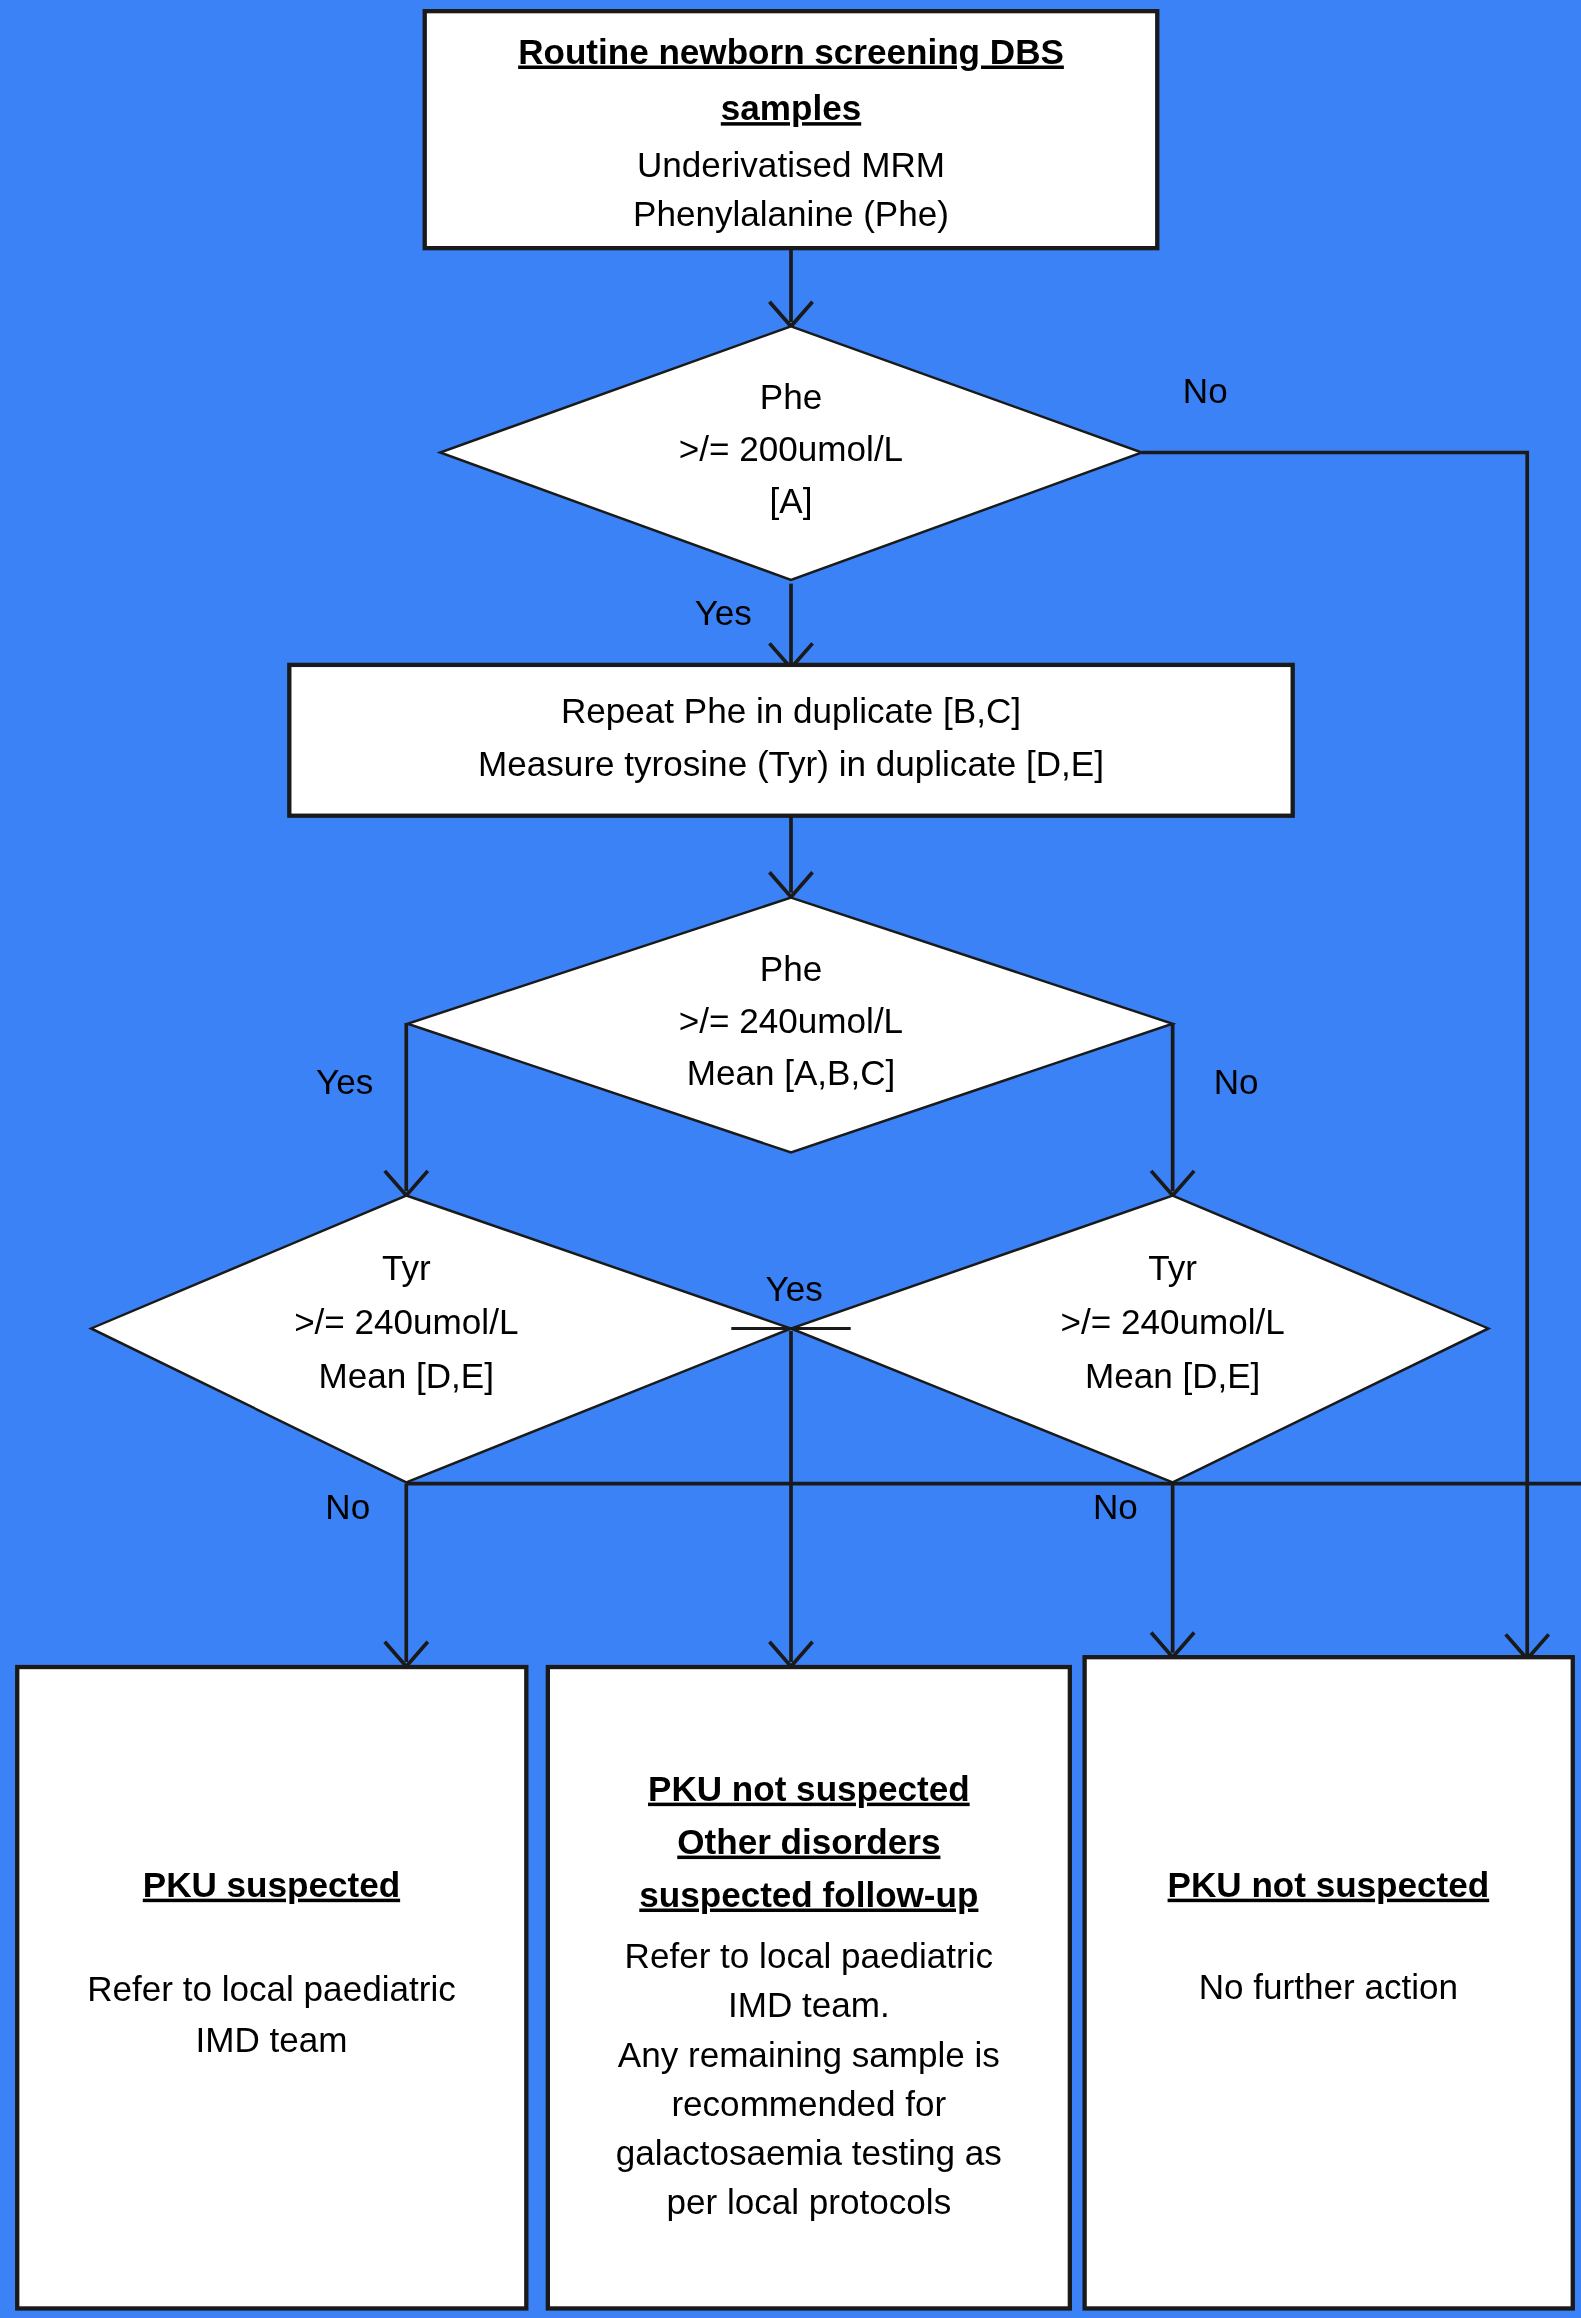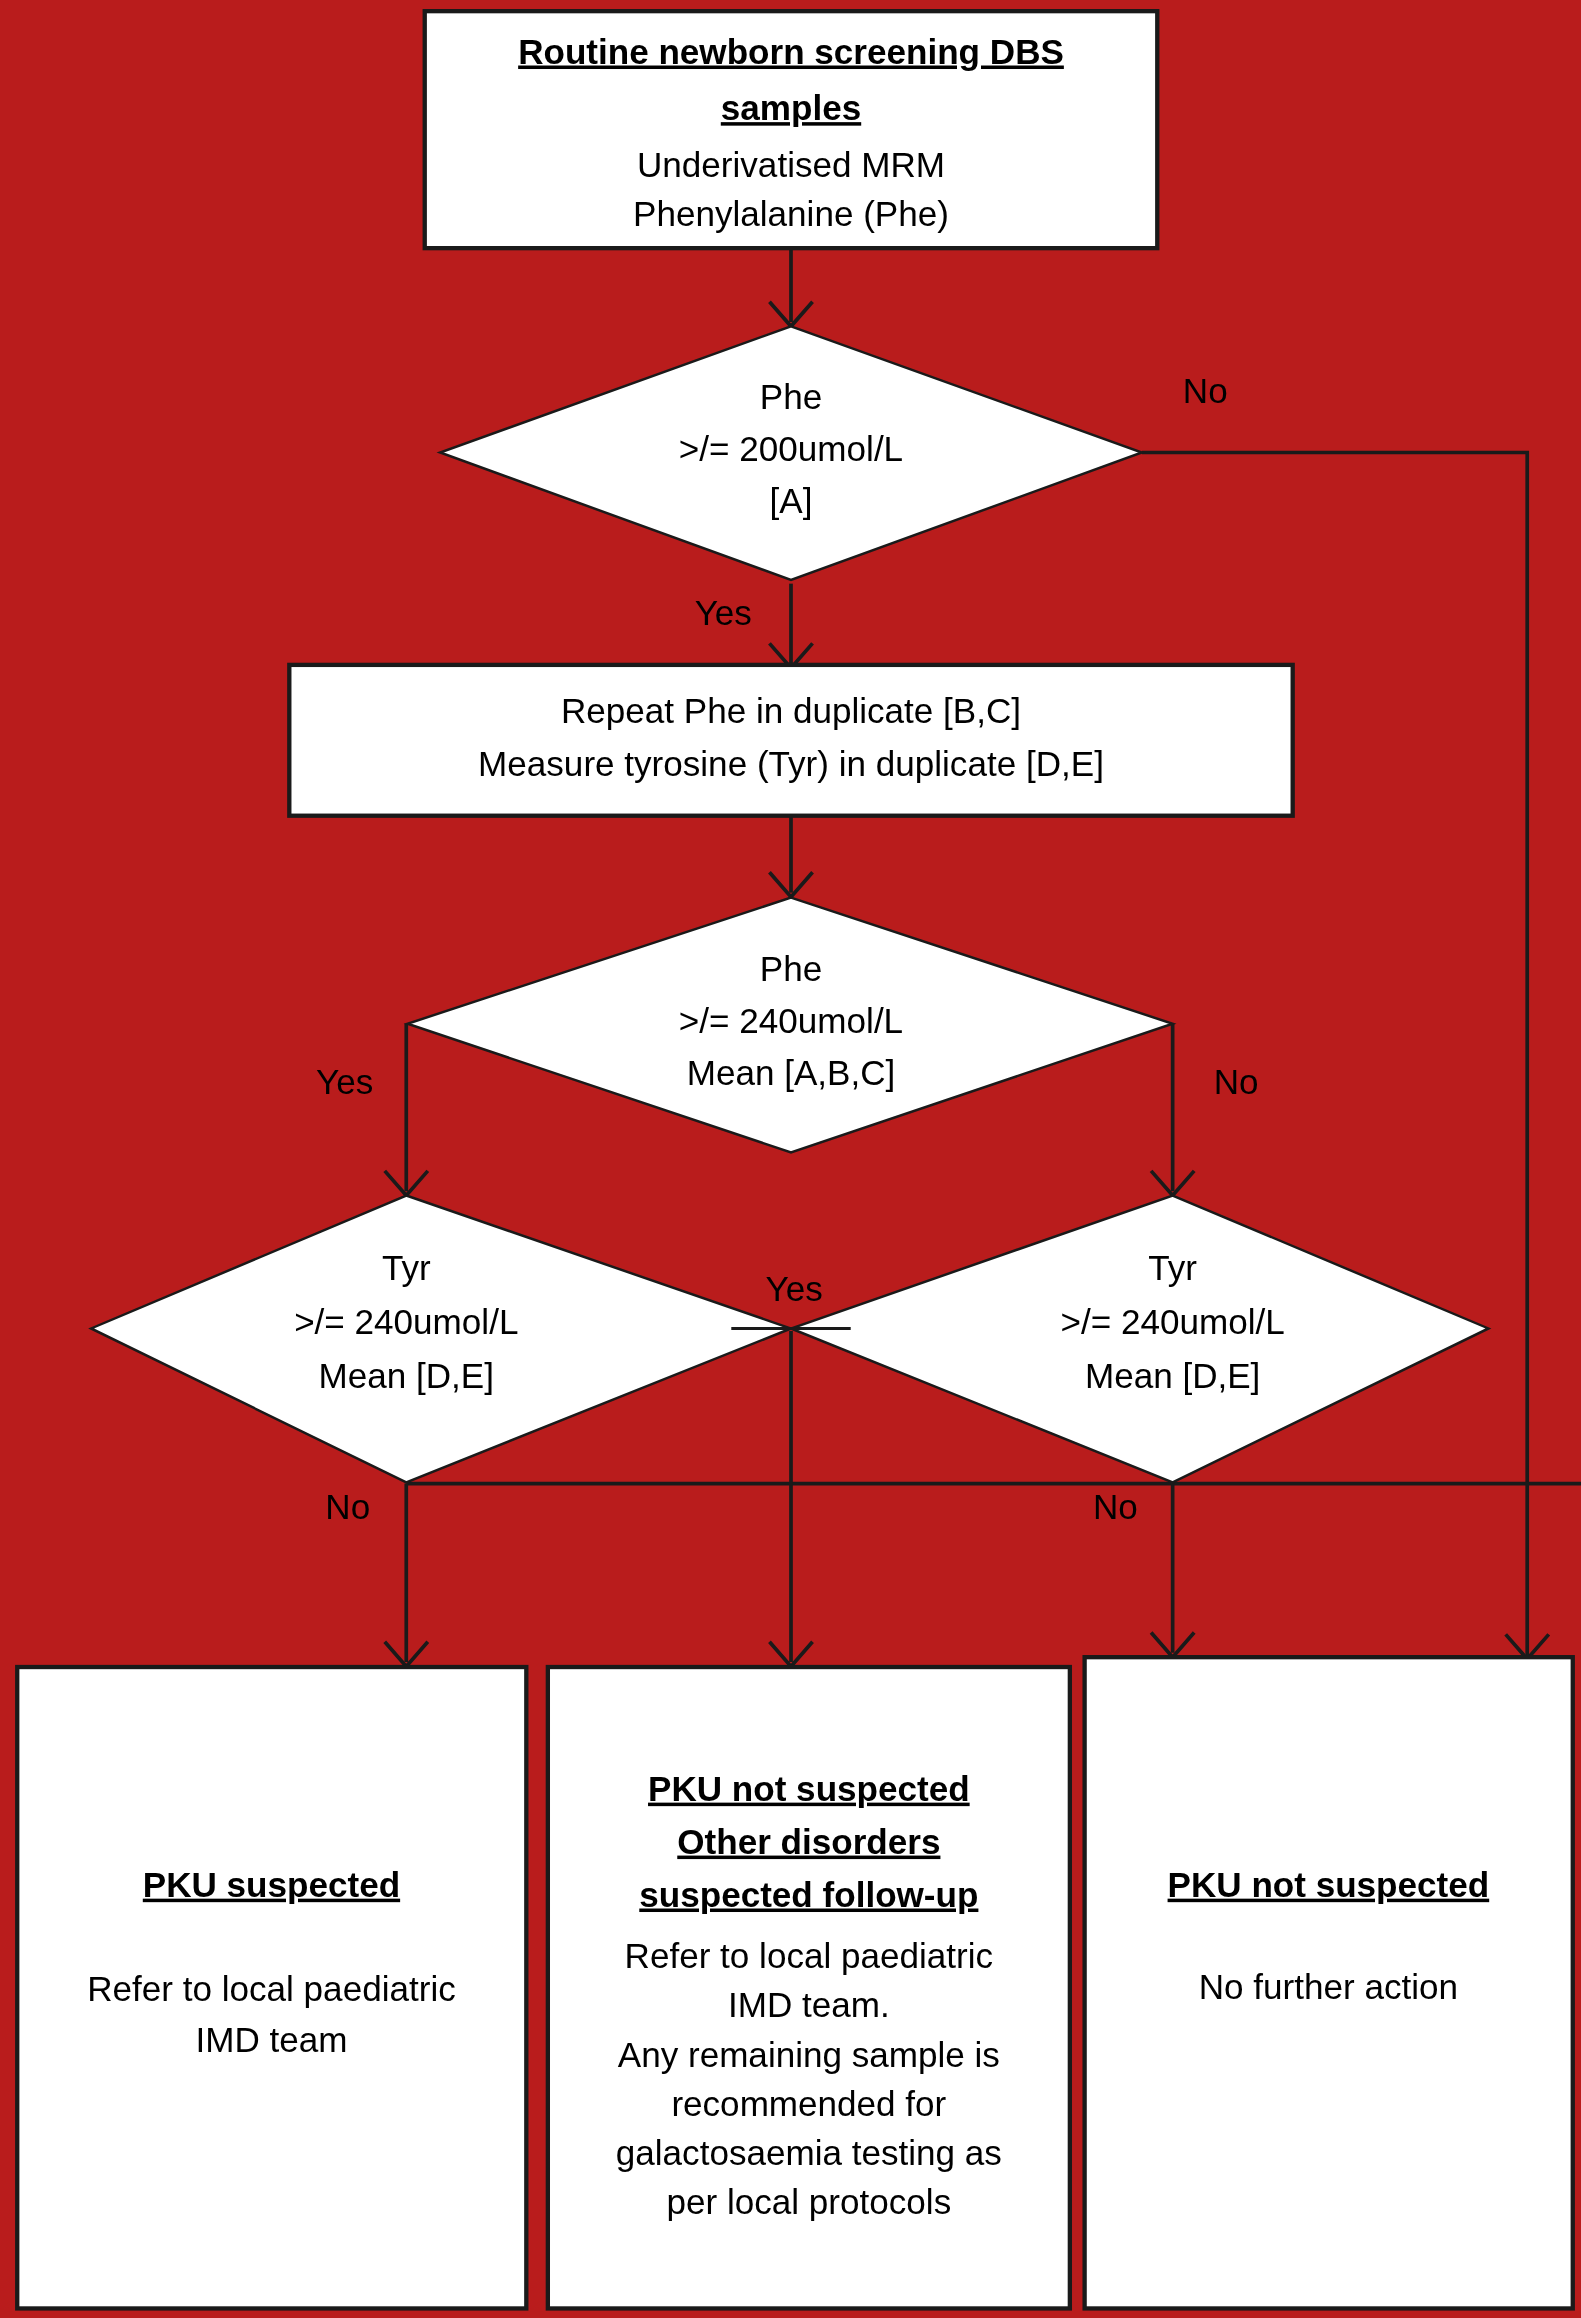--- a/index.html
+++ b/index.html
@@ -7,21 +7,21 @@
     padding: 0;
     background: #ffffff;
   }
   body {
     font-family: "Liberation Sans", sans-serif;
   }
   #flowchart-root {
     position: relative;
     width: 1582px;
     height: 2319px;
-    background: #b91c1c;
+    background: #3b82f6;
     overflow: hidden;
   }
   svg.chart-svg {
     position: absolute;
     top: 0;
     left: 0;
     width: 1582px;
     height: 2319px;
     display: block;
   }

